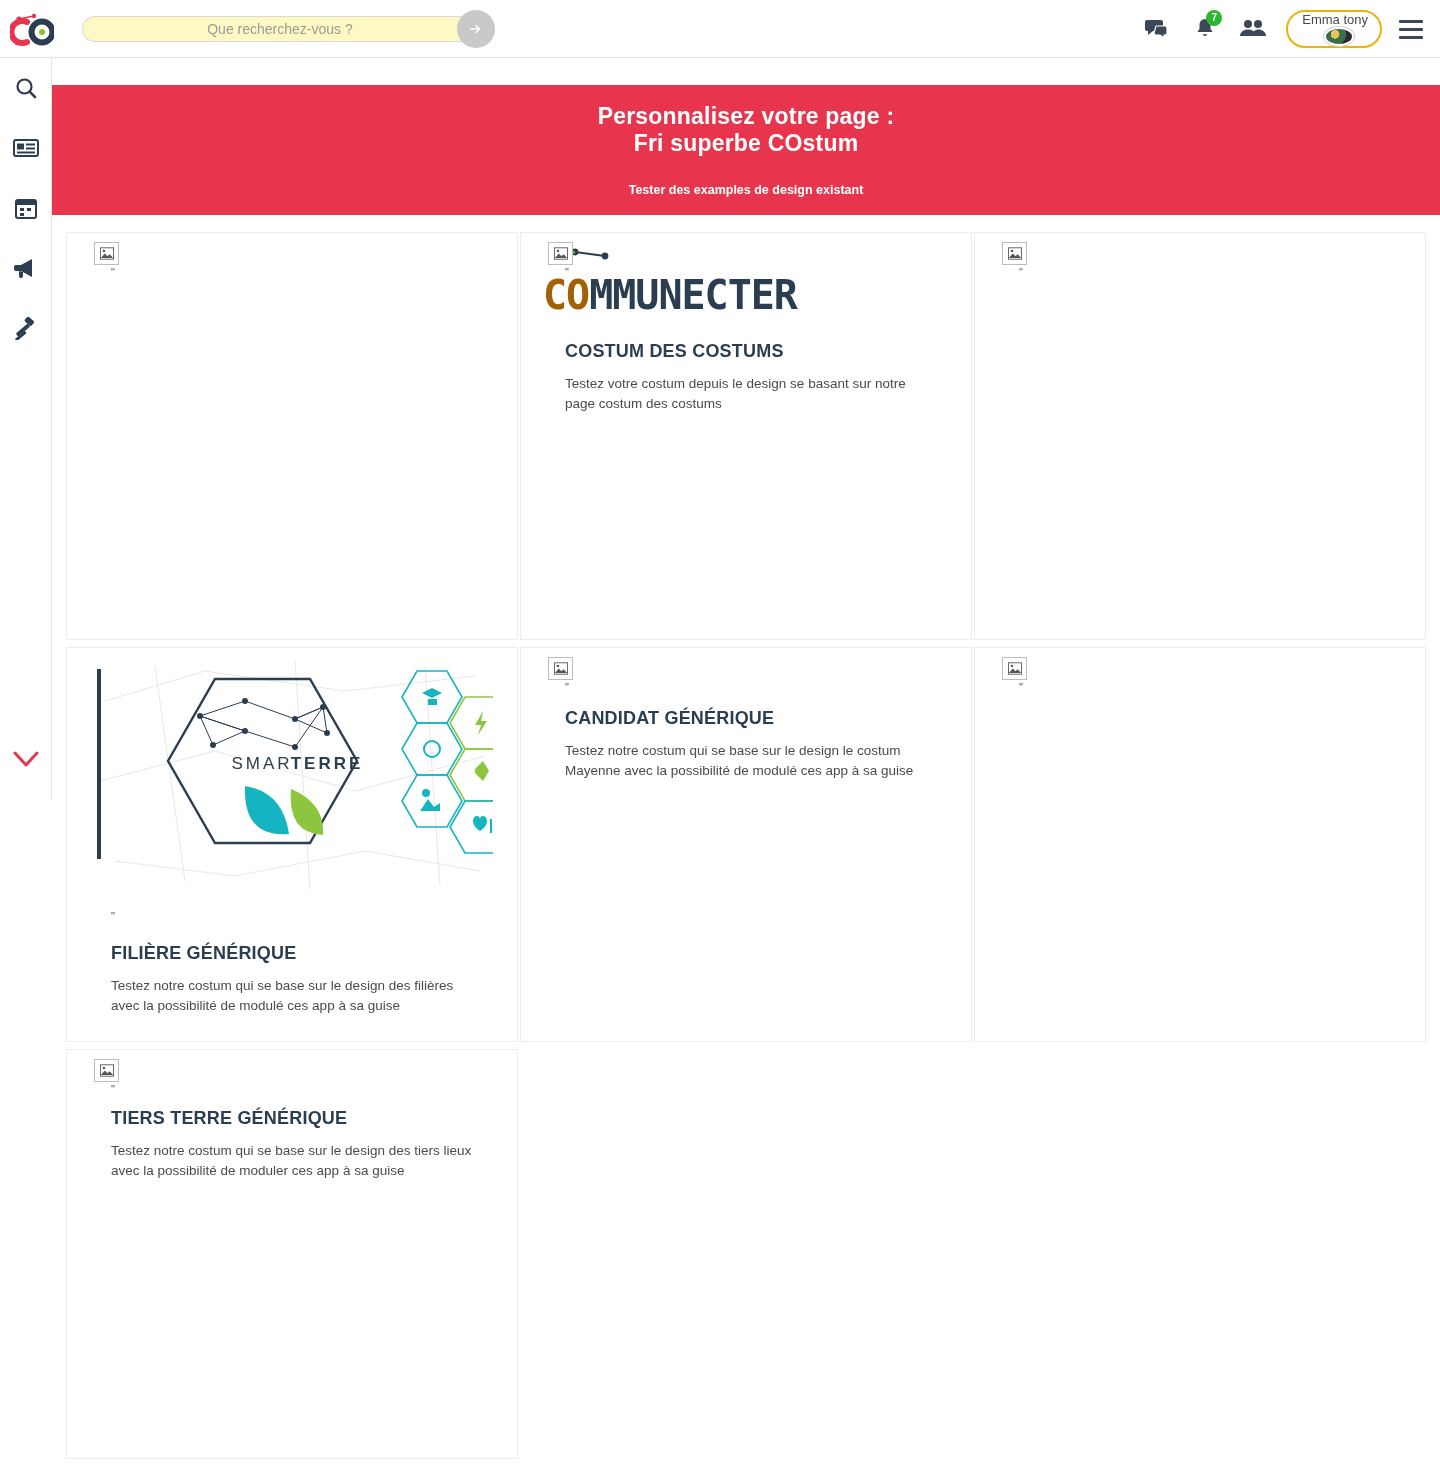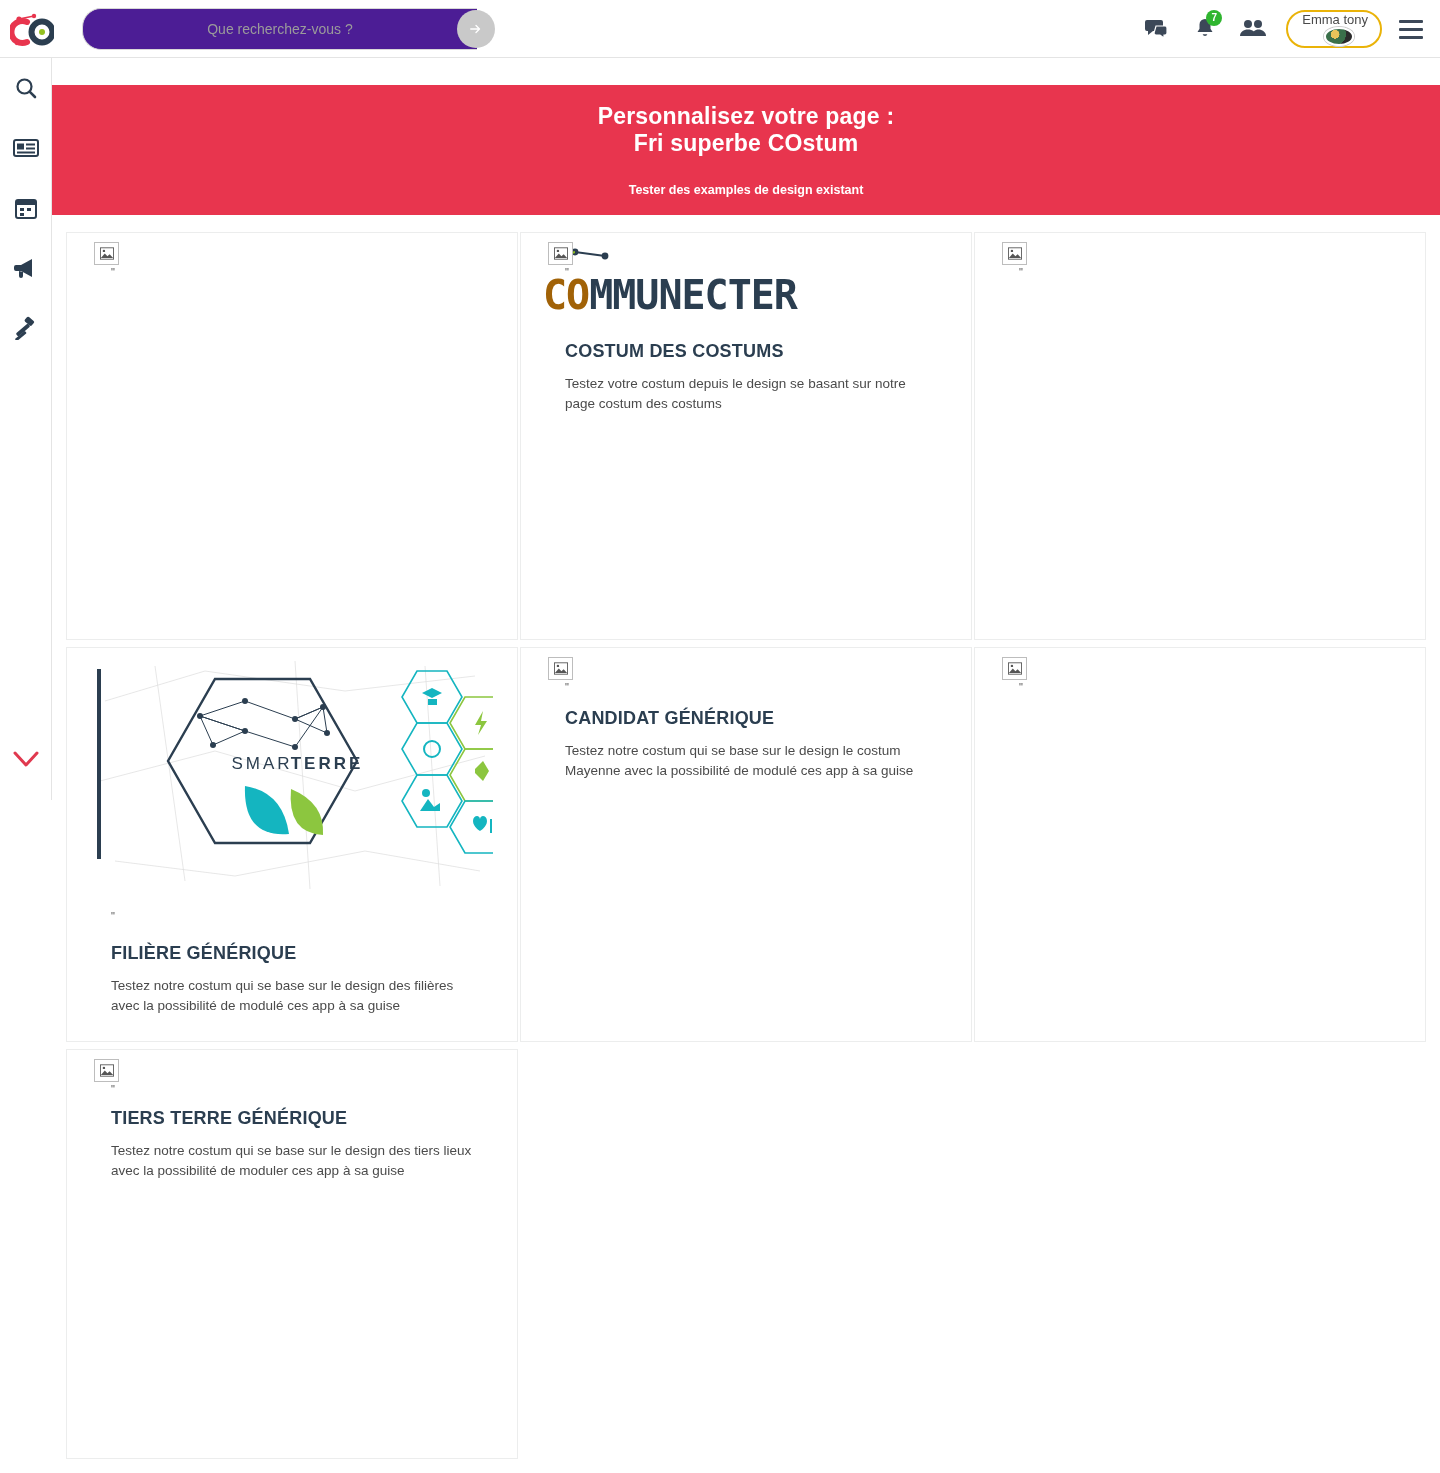--- a/index.html
+++ b/index.html
@@ -35,30 +35,30 @@
   .brand svg { display: block; }
 
   .searchwrap {
     position: relative;
     margin-left: 24px;
     display: flex;
     align-items: center;
   }
   .searchinput {
     width: 395px;
-    height: 42px;
+    height: 26px;
     border: 1px solid #d8d8d8;
     border-radius: 19px 0 0 19px;
     border-right: none;
     padding: 0 14px;
     font-size: 14px;
     color: #888;
     text-align: center;
     outline: none;
-    background: #4c1d95;
+    background: #fef9c3;
   }
   .searchinput::placeholder { color: #9b9b9b; text-align: center; }
   .searchbtn {
     width: 38px; height: 38px;
     border-radius: 50%;
     background: #c9c9c9;
     border: none;
     color: #fff;
     font-size: 15px;
     display: flex;

